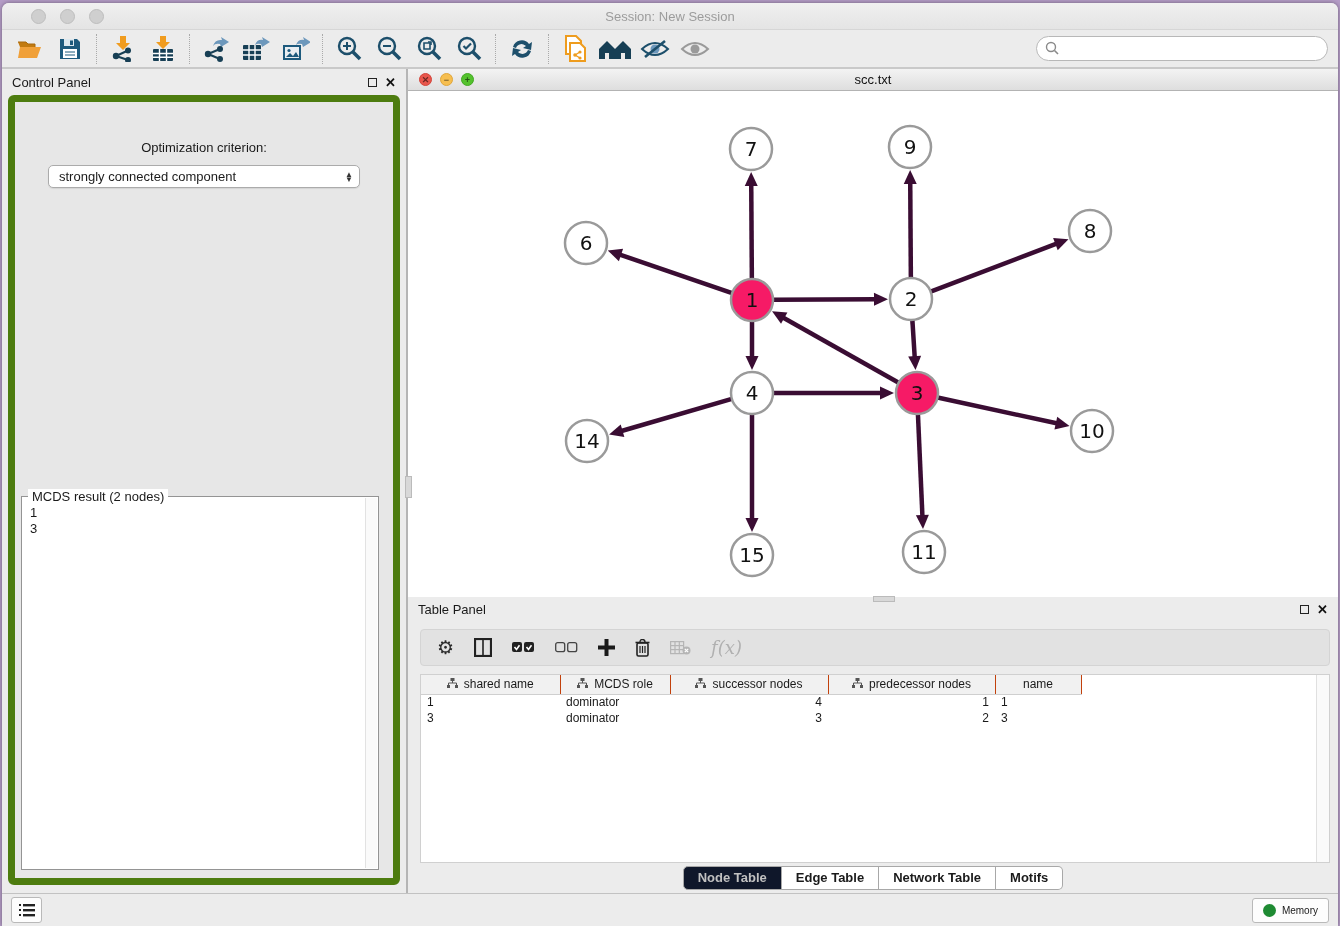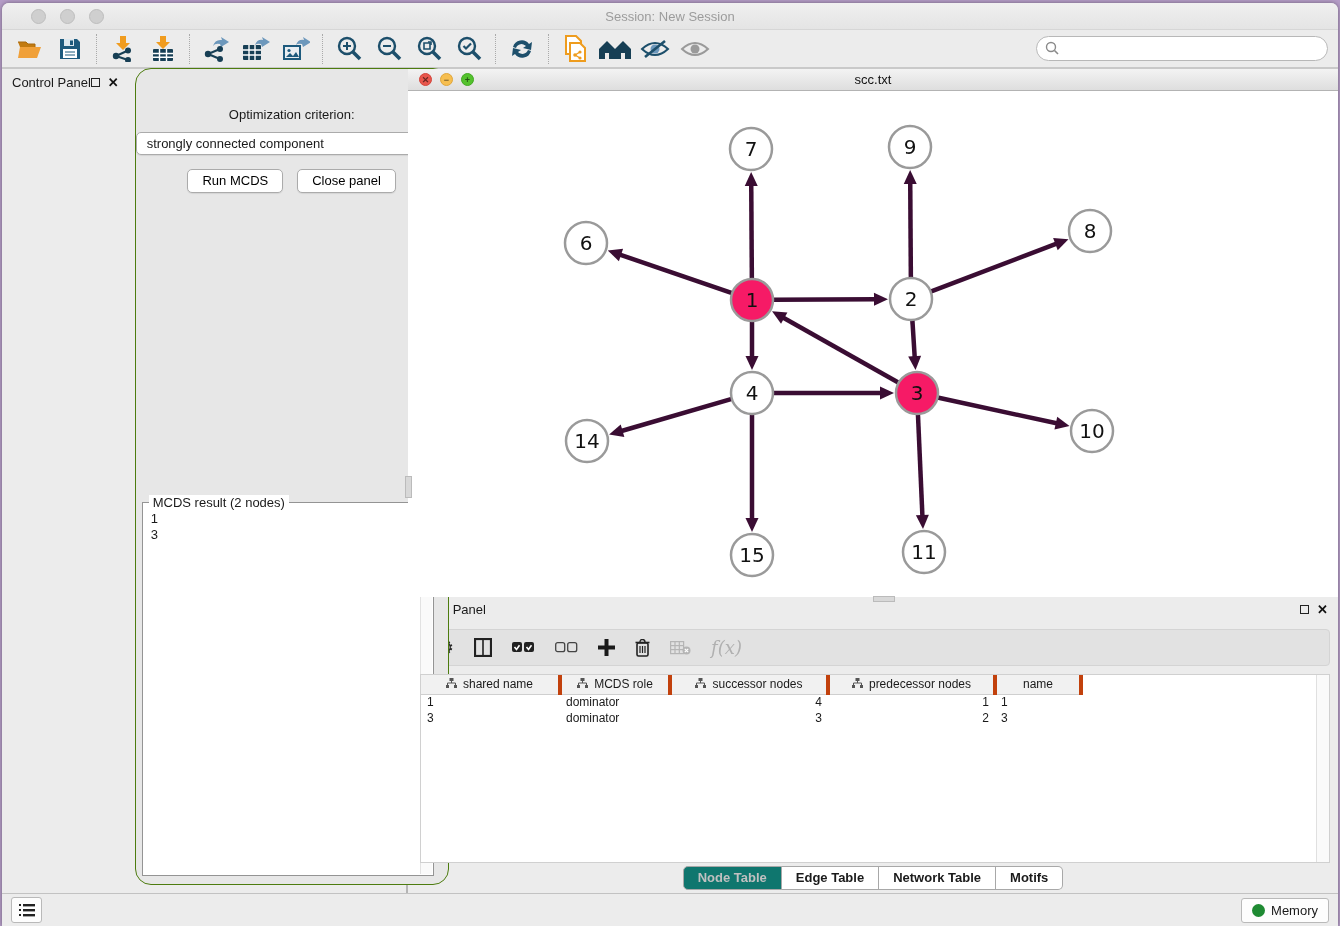--- a/index.html
+++ b/index.html
@@ -16,33 +16,33 @@
   
   .toolbar { height:39px; display:flex; align-items:center; padding:0 10px 0 8px; border-bottom:2px solid #c9c9c9; background:#ececec; flex:0 0 auto; }
   .tbtn { width:40px; height:32px; display:flex; align-items:center; justify-content:center; }
   .tsep { width:1px; height:30px; border-left:1px dotted #aaa; margin:0 6px; }
   .search-wrap { margin-left:auto; position:relative; }
   .search-input { width:292px; height:25px; border:1px solid #b8b8b8; border-radius:13px; background:#fff; padding:0 10px 0 28px; font-size:13px; outline:none; }
   .search-glyph { position:absolute; left:9px; top:5px; }
 
   
   .main { flex:1; display:flex; min-height:0; }
-  .control-panel { width:406px; flex:0 0 auto; border-right:2px solid #b5b5b5; display:flex; flex-direction:row; background:#ececec; position:relative; }
+  .control-panel { width:406px; flex:0 0 auto; border-right:2px solid #b5b5b5; display:flex; flex-direction:column; background:#ececec; position:relative; }
   .panel-head { height:27px; display:flex; align-items:center; padding:0 10px; flex:0 0 auto; }
   .panel-head .ptitle { font-size:13px; color:#1a1a1a; }
   .panel-head .pbtns { margin-left:auto; display:flex; gap:8px; align-items:center; }
   .float-glyph { width:9px; height:9px; border:1.5px solid #222; display:inline-block; }
   .close-glyph { font-size:13px; font-weight:bold; color:#111; line-height:9px; }
 
   .cp-tabs { display:flex; justify-content:center; flex:0 0 auto; position:relative; z-index:2; }
   .cp-tab { padding:3px 13px 4px; background:#fff; border:1px solid #a8a8a8; border-left-width:0; font-size:13px; }
   .cp-tab:first-child { border-left-width:1px; border-radius:4px 0 0 4px; }
   .cp-tab:last-child { border-radius:0 4px 4px 0; }
   .cp-tab.disabled { background:#dcdcdc; color:#b9b9b9; border-color:#b5b5b5; }
-  .cp-content { margin:-1px 6px 8px 6px; flex:1; background:#e7e7e7; border:1px solid #4d7c0f; border-radius:16px; position:relative; padding-top:22px; }
+  .cp-content { margin:-1px 6px 8px 6px; flex:1; background:#e7e7e7; border:7px solid #4d7c0f; border-radius:6px; position:relative; padding-top:22px; }
   .opt-label { text-align:center; font-size:13px; margin:16px 0 10px; }
   .dropdown { margin:0 auto; width:312px; height:23px; background:#fff; border:1px solid #ababab; border-radius:5px; display:flex; align-items:center; padding:0 6px 0 10px; font-size:13px; box-shadow:0 1px 1px rgba(0,0,0,.08); }
   .dd-arrows { margin-left:auto; display:flex; flex-direction:column; line-height:5px; font-size:8px; color:#333; }
   .btn-row { display:flex; justify-content:center; gap:14px; margin-top:14px; }
   .pushbtn { background:#fff; border:1px solid #ababab; border-radius:5px; padding:3px 14px 4px; font-size:13px; box-shadow:0 1px 1px rgba(0,0,0,.08); }
 
   .result-box { position:absolute; left:6px; right:14px; bottom:8px; height:374px; background:#fff; border:1px solid #949494; }
   .result-legend { position:absolute; top:-8px; left:6px; background:#fff; padding:0 4px; font-size:13px; }
   .result-lines { padding:8px 4px 0 8px; font-size:13px; line-height:16px; }
   .result-scroll { position:absolute; top:1px; bottom:1px; right:1px; width:12px; background:#fafafa; border-left:1px solid #e2e2e2; }
@@ -62,34 +62,34 @@
   .canvas { flex:1; background:#fff; position:relative; }
   .h-grip { position:absolute; left:50%; bottom:-5px; width:22px; height:6px; background:#d8d8d8; border:1px solid #bbb; z-index:5; }
 
   
   .table-panel { flex:1; display:flex; flex-direction:column; background:#ececec; min-height:0; }
   .tp-toolbar { margin:6px 8px 0 12px; height:37px; background:#e2e2e2; border:1px solid #d4d4d4; border-radius:4px; display:flex; align-items:center; gap:20px; padding:0 16px; flex:0 0 auto; }
   .tp-icon { display:flex; align-items:center; justify-content:center; }
   .fx { font-family:"DejaVu Serif", serif; font-style:italic; font-size:18px; color:#b0b0b0; }
   .table-wrap { margin:8px 8px 0 12px; background:#fff; border:1px solid #d0d0d0; flex:1; min-height:0; position:relative; overflow:hidden; }
   table.grid { border-collapse:collapse; font-size:12px; width:auto; }
-  table.grid th { background:#f1f1f1; border-right:4px solid #c2410c; border-bottom:1px solid #cfcfcf; font-weight:normal; height:19px; padding:0 4px; }
+  table.grid th { background:#f1f1f1; border-right:1px solid #c2410c; border-bottom:1px solid #cfcfcf; font-weight:normal; height:19px; padding:0 4px; }
   .th-inner { display:flex; align-items:center; justify-content:center; gap:6px; }
   table.grid td { height:16px; padding:0 6px; font-size:12px; }
   .tbl-scroll { position:absolute; top:0; bottom:0; right:0; width:13px; background:#fafafa; border-left:1px solid #e0e0e0; }
   .tp-tabs { height:30px; display:flex; justify-content:center; align-items:center; flex:0 0 auto; }
   .tp-tab { padding:3px 14px 4px; background:#fff; border:1px solid #a8a8a8; border-left-width:0; font-size:13px; font-weight:bold; }
   .tp-tab:first-child { border-left-width:1px; border-radius:5px 0 0 5px; }
   .tp-tab:last-child { border-radius:0 5px 5px 0; }
-  .tp-tab.disabled { background:#0f766e; color:#c0c0c0; }
+  .tp-tab.disabled { background:#0f172a; color:#c0c0c0; }
 
   
   .statusbar { height:33px; border-top:1px solid #c2c2c2; display:flex; align-items:center; padding:0 9px; flex:0 0 auto; background:#ececec; }
   .sq-btn { width:31px; height:26px; background:#fdfdfd; border:1px solid #b9b9b9; border-radius:3px; display:flex; align-items:center; justify-content:center; }
-  .mem-btn { margin-left:auto; height:25px; background:#fdfdfd; border:1px solid #b9b9b9; border-radius:3px; display:flex; align-items:center; gap:6px; padding:0 10px; font-size:13px; }
+  .mem-btn { margin-left:auto; height:25px; background:#fdfdfd; border:1px solid #b9b9b9; border-radius:3px; display:flex; align-items:center; gap:6px; padding:0 10px; font-size:10px; }
   .mem-dot { width:13px; height:13px; border-radius:50%; background:#1e8a32; }
 </style>
 </head>
 <body>
 
 <div class="app">
 
   <div class="titlebar">
     <div class="tl-group">
       <span class="tl"></span>
@@ -267,24 +267,20 @@
         </span>
       </div>
       <div class="cp-content">
         <div class="opt-label">Optimization criterion:</div>
         <div class="dropdown">
           <span>strongly connected component</span>
           <span class="dd-arrows">
               <span>▲</span>
               <span>▼</span>
             </span>
-        </div>
-        <div class="btn-row">
-          <button class="pushbtn">Run MCDS</button>
-          <button class="pushbtn">Close panel</button>
         </div>
         <div class="result-box">
           <span class="result-legend">MCDS result (2 nodes)</span>
           <div class="result-lines" id="result-lines">
               <div>1</div>
               <div>3</div>
             </div>
           <div class="result-scroll"></div>
         </div>
       </div>

